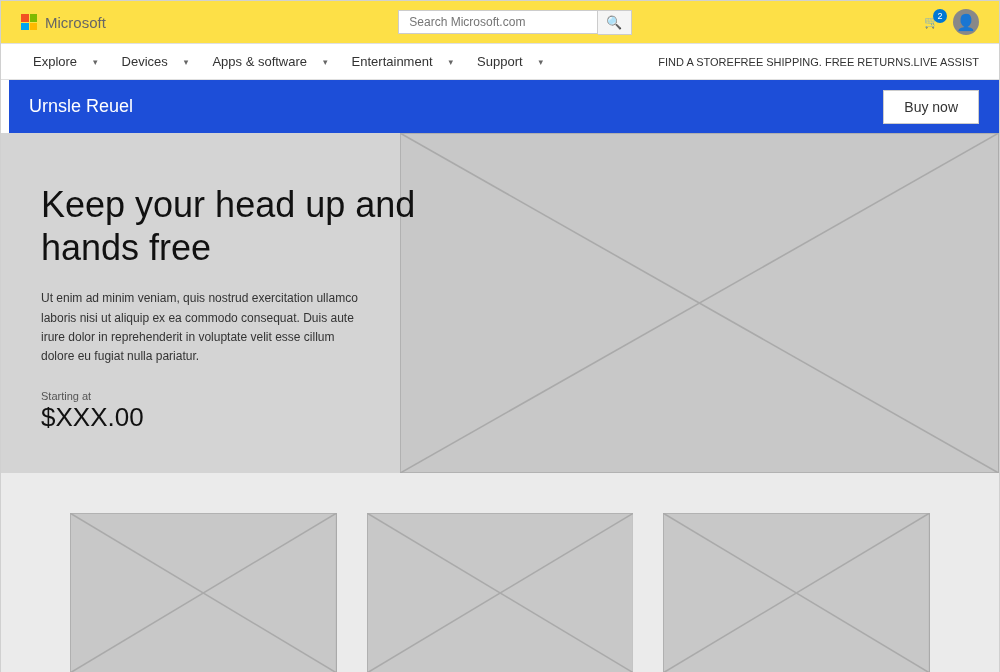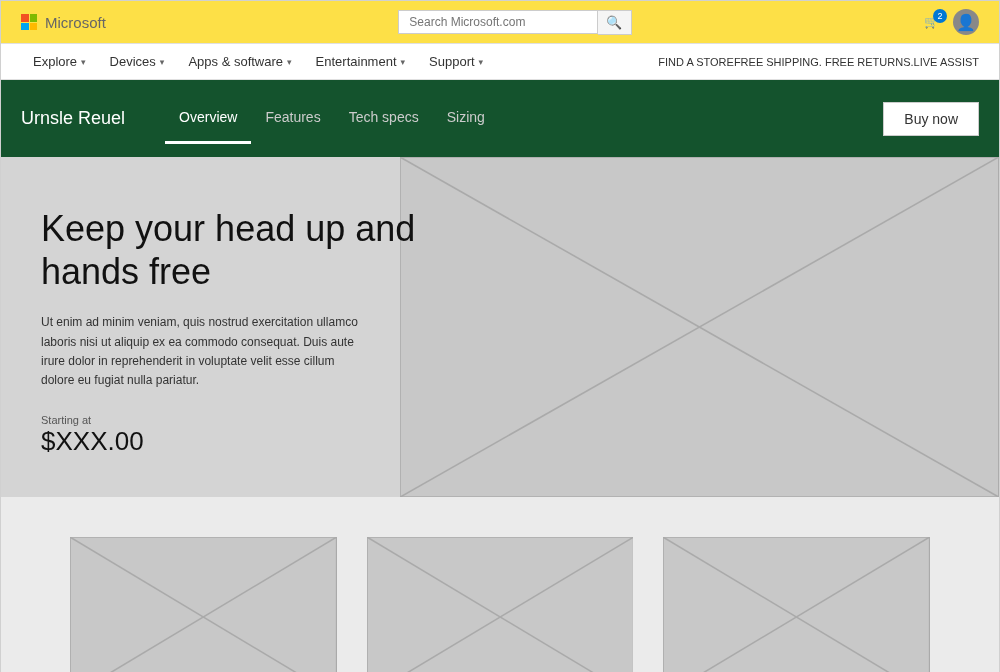--- a/index.html
+++ b/index.html
@@ -48,33 +48,33 @@
       display: flex; align-items: center; justify-content: center; overflow: hidden;
     }
 
     
     .nav-bar {
       display: flex; align-items: center; padding: 0 20px;
       border-bottom: 1px solid #e0e0e0; background: #fff;
     }
     .nav-item {
       padding: 10px 12px; font-size: 13px; cursor: pointer; color: #333;
-      display: flex; align-items: center; gap: 4px; white-space: nowrap;
+      display: flex; align-items: center; gap: 16px; white-space: nowrap;
     }
     .chevron { font-size: 9px; color: #666; }
 
     .top-links {
       margin-left: auto; display: flex; align-items: center; gap: 0; font-size: 11px;
     }
     .top-link { cursor: pointer; color: #333; text-decoration: none; white-space: nowrap; }
 
     
     .product-nav {
       display: flex; align-items: center;
-      background: #14532d; padding: 12px 20px;
+      background: #1d4ed8; padding: 0 20px; margin-left: 8px;
     }
     .product-title {
       color: #fff; font-size: 18px; font-weight: 300; padding: 16px 20px 16px 0;
       margin-right: 20px;
     }
     .product-nav-items { display: flex; align-items: center; flex: 1; }
     .prod-nav-item {
       padding: 16px 14px; font-size: 14px; color: #ccc; cursor: pointer;
       white-space: nowrap; text-decoration: none; border-bottom: 3px solid transparent;
     }
@@ -186,26 +186,20 @@
 
     <div class="top-links">
       <a class="top-link">FIND A STORE</a>
       <a class="top-link">FREE SHIPPING. FREE RETURNS.</a>
       <a class="top-link">LIVE ASSIST</a>
     </div>
   </div>
 
   <div class="product-nav">
     <div class="product-title">Urnsle Reuel</div>
-    <div class="product-nav-items">
-      <a class="prod-nav-item active">Overview</a>
-      <a class="prod-nav-item">Features</a>
-      <a class="prod-nav-item">Tech specs</a>
-      <a class="prod-nav-item">Sizing</a>
-    </div>
     <button class="buy-now-btn">Buy now</button>
   </div>
 
   <div class="hero">
 
     <div class="hero-image-overlay wireframe-box">
       <svg viewBox="0 0 600 310" preserveAspectRatio="none" xmlns="http://www.w3.org/2000/svg">
         <rect width="600" height="310" fill="#c8c8c8"></rect>
         <line x1="0" y1="0" x2="600" y2="310" stroke="#aaa" stroke-width="1.5"></line>
         <line x1="600" y1="0" x2="0" y2="310" stroke="#aaa" stroke-width="1.5"></line>

